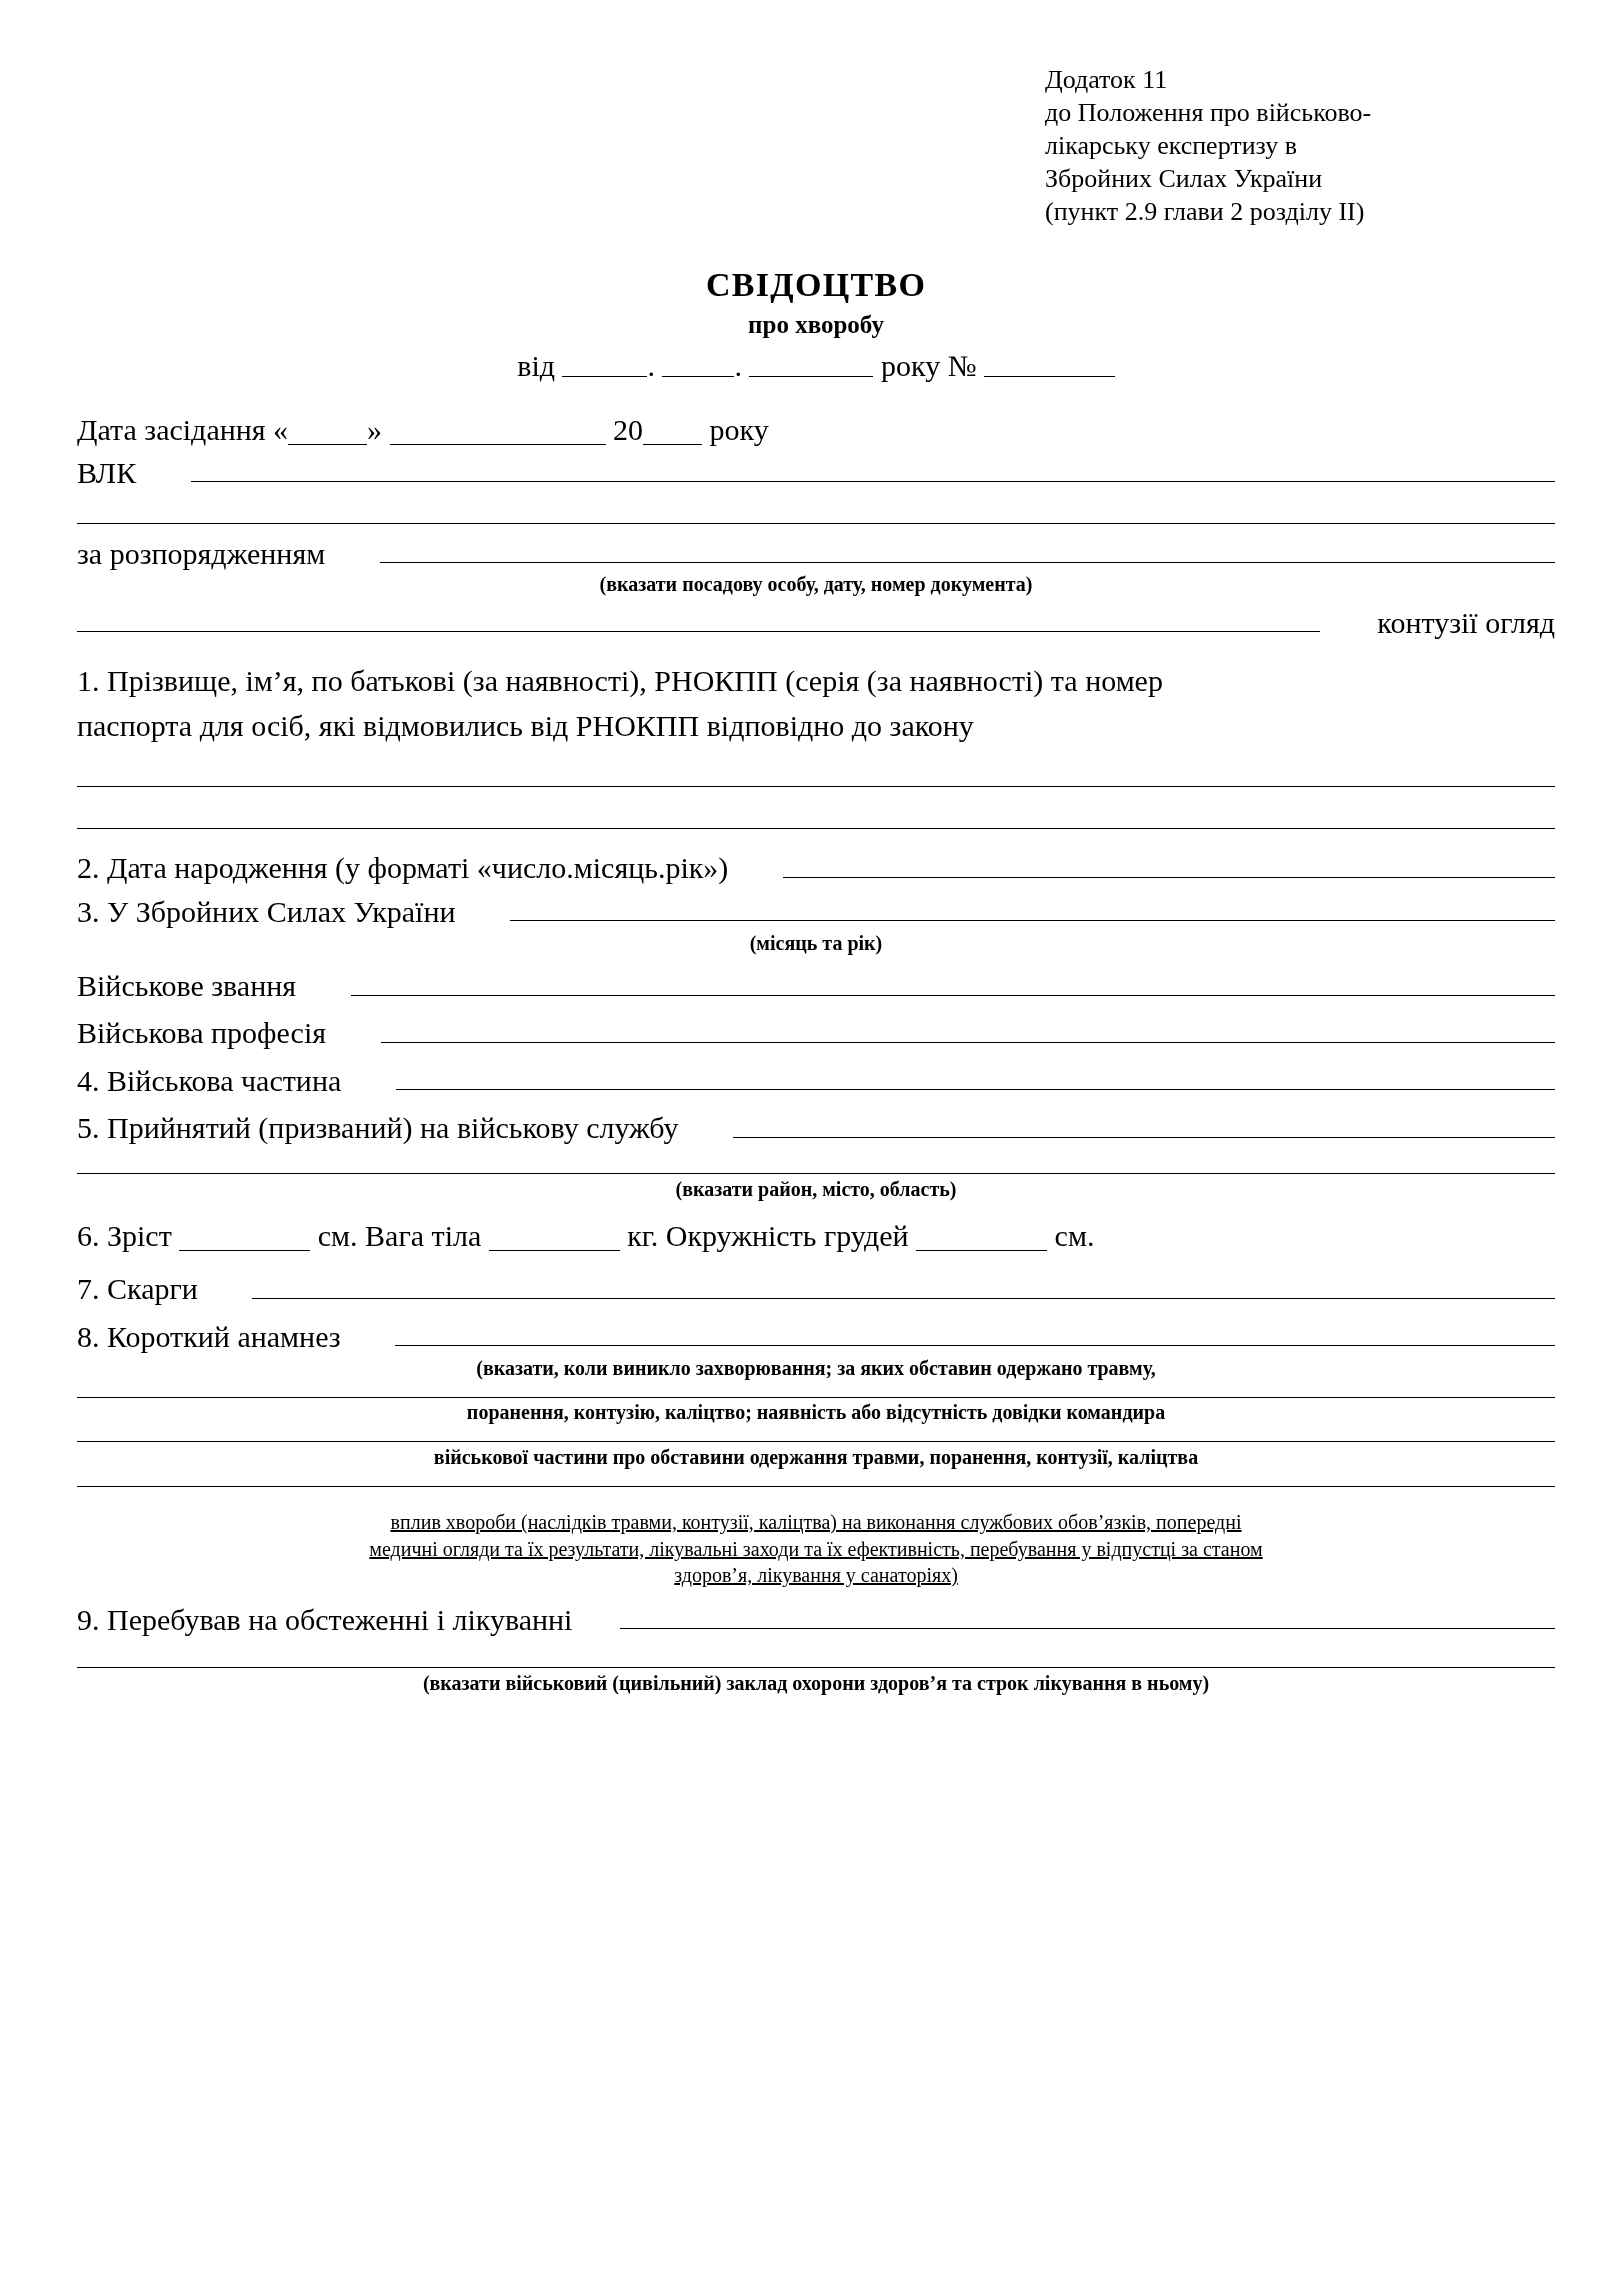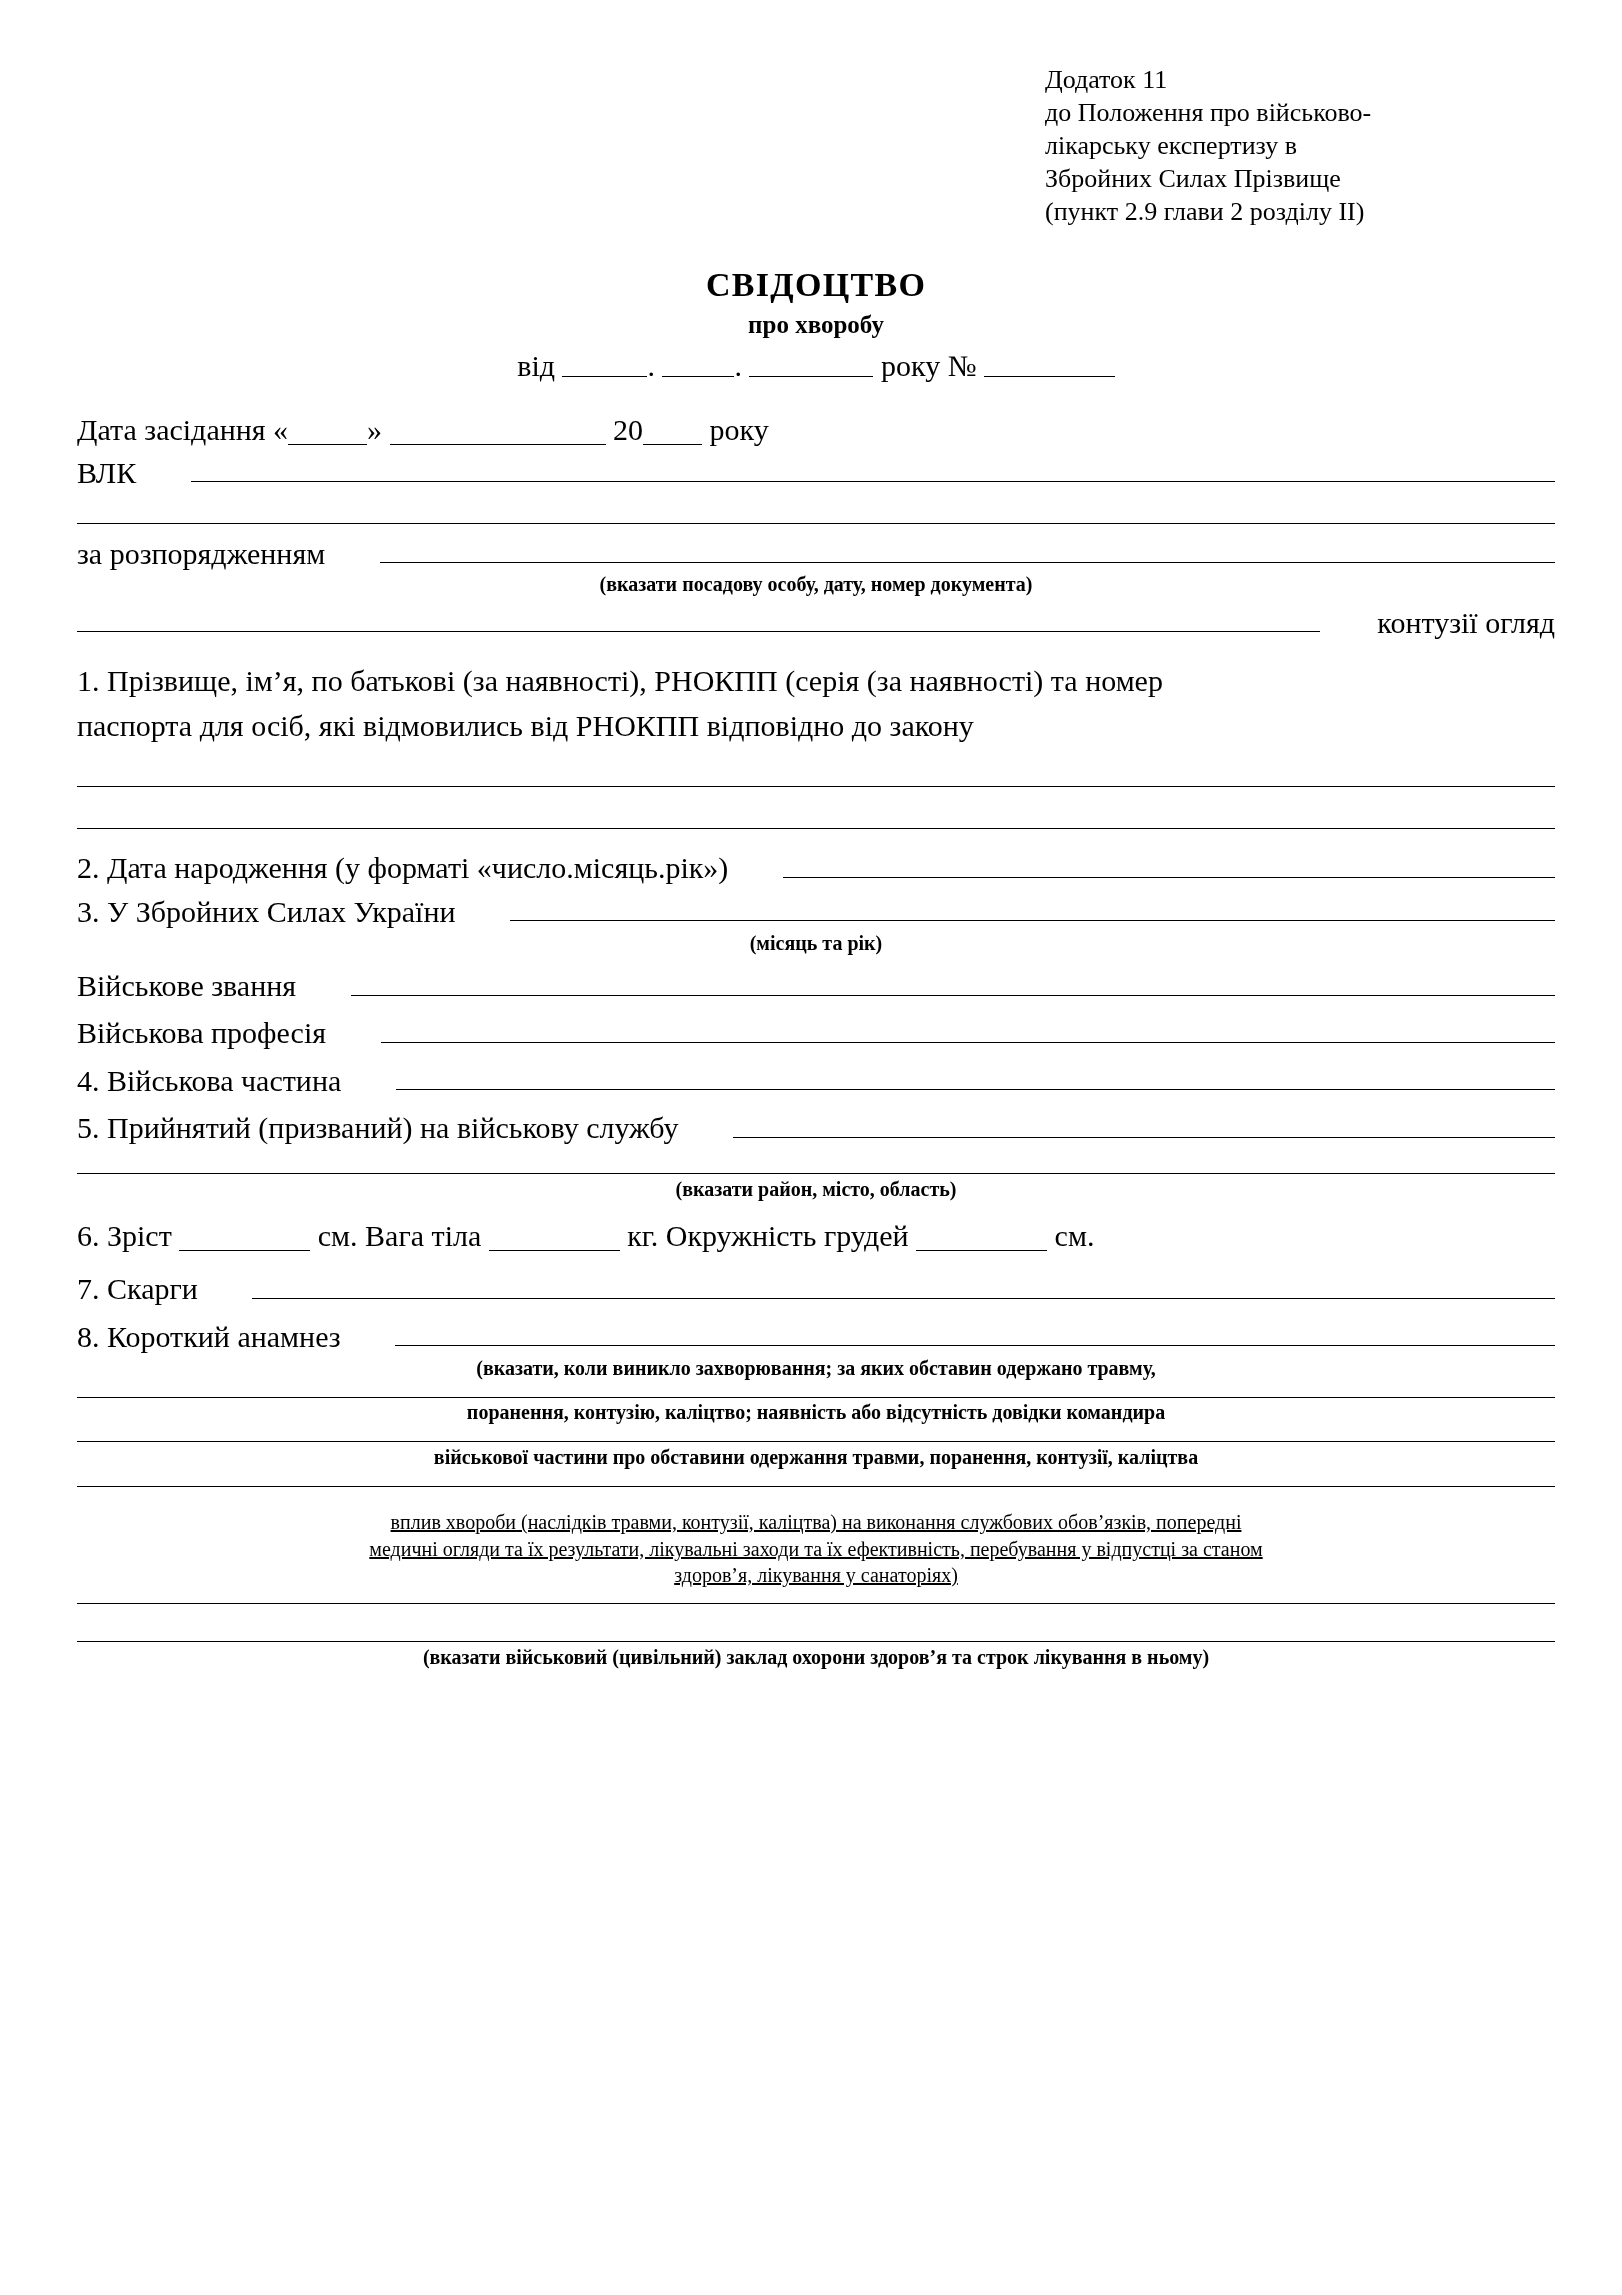--- a/index.html
+++ b/index.html
@@ -105,21 +105,21 @@
 </style>
 </head>
 <body>
 
 <div class="page">
 
   <div class="header-block">
     <div>Додаток 11</div>
     <div>до Положення про військово-</div>
     <div>лікарську експертизу в</div>
-    <div>Збройних Силах Прізвище</div>
+    <div>Збройних Силах України</div>
     <div>(пункт 2.9 глави 2 розділу II)</div>
   </div>
 
   <div class="title-main">СВІДОЦТВО</div>
   <div class="title-sub">про хворобу</div>
 
   <div class="title-line">
     <span>від</span>
     <span class="fill-b" style="width:85px"></span><span>.</span>
     <span class="fill-b" style="width:72px"></span><span>.</span>
@@ -221,20 +221,21 @@
   <div class="caption">військової частини про обставини одержання травми, поранення, контузії, каліцтва</div>
 
   <div class="fullrule" style="margin-top:17px"></div>
   <div class="para-cap">
     <div>вплив хвороби (наслідків травми, контузії, каліцтва) на виконання службових обов’язків, попередні</div>
     <div>медичні огляди та їх результати, лікувальні заходи та їх ефективність, перебування у відпустці за станом</div>
     <div>здоров’я, лікування у санаторіях)</div>
   </div>
 
   <div class="flexline" style="margin-top:14.4px">
+    <span class="label">9. Перебував на обстеженні і лікуванні</span>
     <span class="grow nolm"></span>
   </div>
 
   <div class="fullrule" style="margin-top:31px"></div>
   <div class="caption">(вказати військовий (цивільний) заклад охорони здоров’я та строк лікування в ньому)</div>
 
 </div>
 
 
 </body></html>

